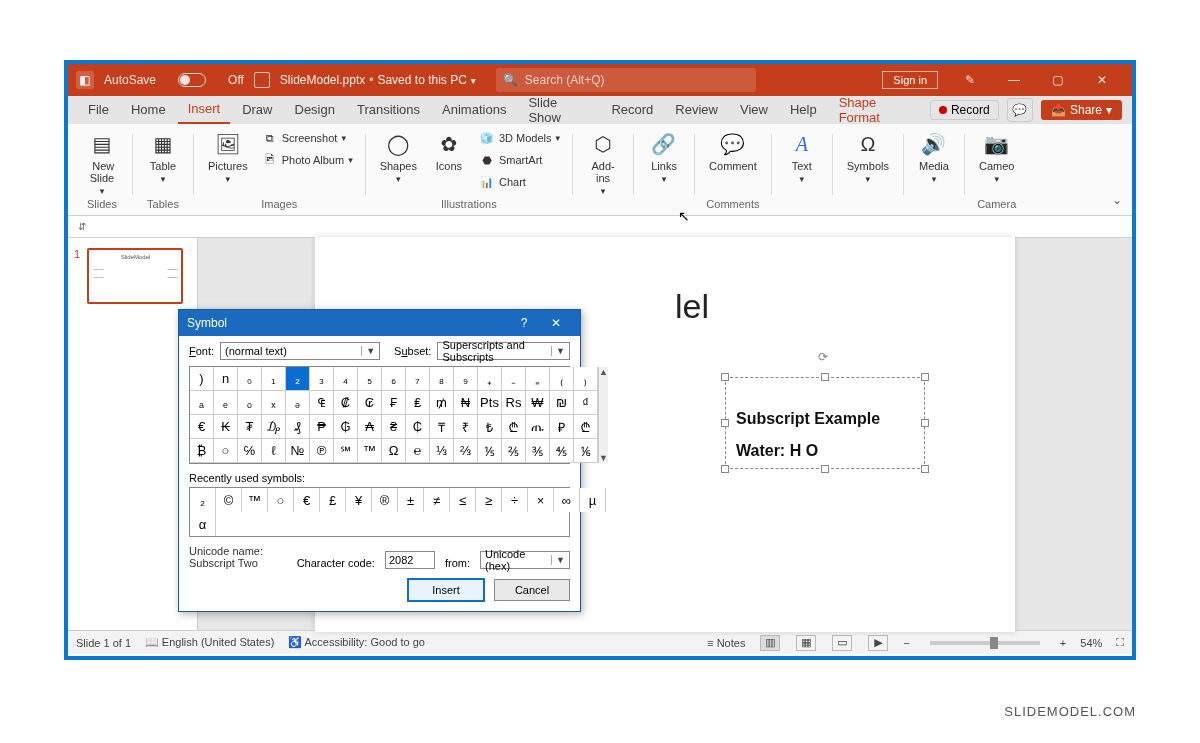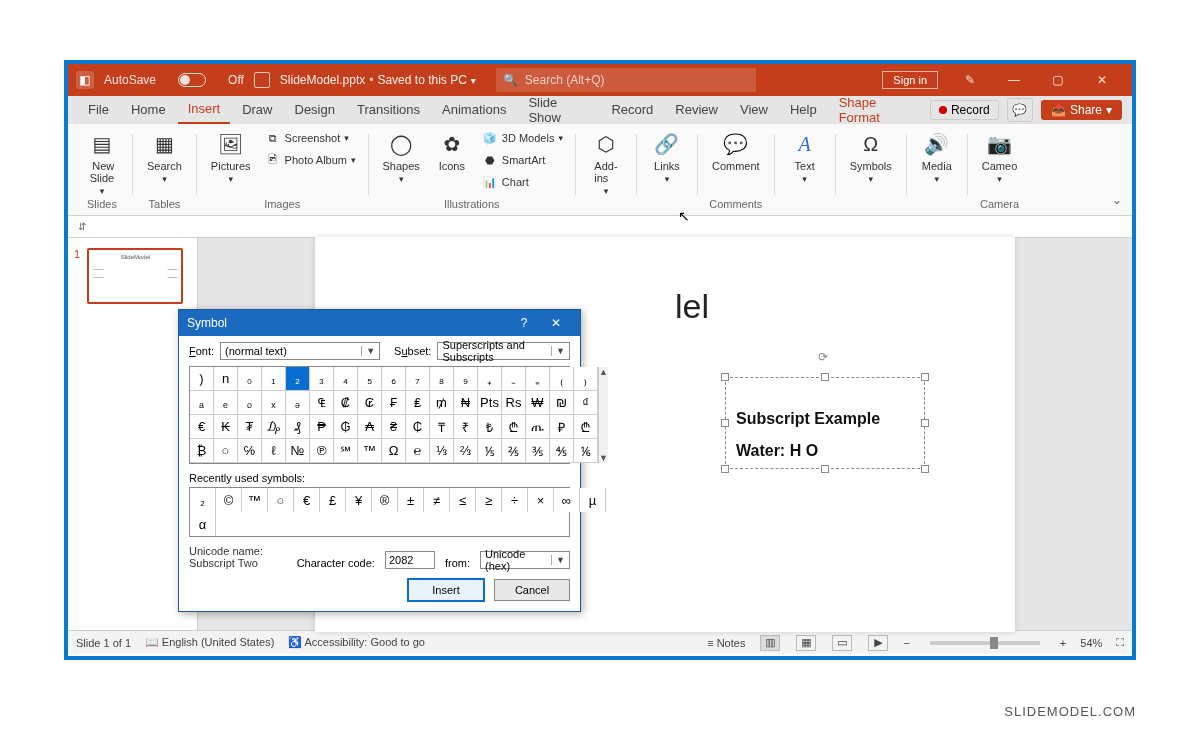--- a/index.html
+++ b/index.html
@@ -170,21 +170,21 @@
             <span style="font-size:9px">▾</span>
           </div>
       </div>
       <div class="glabel">Slides</div>
     </div>
     <div class="rsep"></div>
     <div class="rgroup">
       <div class="items">
         <div class="rbtn-lg">
             <div class="ri">▦</div>
-            <span>Search</span>
+            <span>Table</span>
             <span style="font-size:9px">▾</span>
           </div>
       </div>
       <div class="glabel">Tables</div>
     </div>
     <div class="rsep"></div>
     <div class="rgroup">
       <div class="items">
         <div class="rbtn-lg">
             <div class="ri">🖼</div>
@@ -234,21 +234,21 @@
             </div>
         </div>
       </div>
       <div class="glabel">Illustrations</div>
     </div>
     <div class="rsep"></div>
     <div class="rgroup">
       <div class="items">
         <div class="rbtn-lg">
             <div class="ri">⬡</div>
-            <span style="white-space:pre-line;">Add-
+            <span style="white-space:pre-line;text-align:center">Add-
 ins</span>
             <span style="font-size:9px">▾</span>
           </div>
       </div>
       <div class="glabel"></div>
     </div>
     <div class="rsep"></div>
     <div class="rgroup">
       <div class="items">
         <div class="rbtn-lg">

